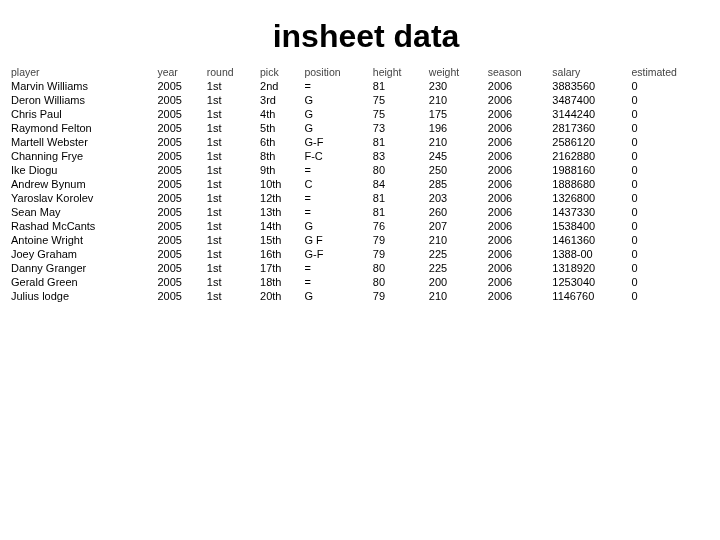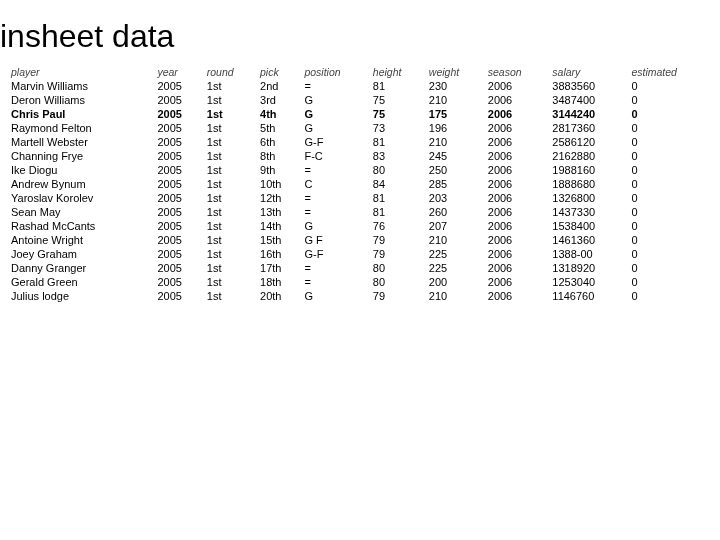--- a/index.html
+++ b/index.html
@@ -4,50 +4,49 @@
   <style>
     * { margin: 0; padding: 0; box-sizing: border-box; }
     body {
       background: #fff;
       font-family: Arial, sans-serif;
       width: 720px;
       height: 540px;
       overflow: hidden;
     }
     h1 {
-      text-align: left;
+      text-align: center;
       font-size: 32px;
-      font-weight: normal;
-      padding: 18px 0 10px 0;
+      font-weight: bold;
+      padding: 18px 0 10px 12px;
       color: #000;
     }
     .table-container {
       padding: 0 8px;
     }
     table {
       width: 100%;
       border-collapse: collapse;
       font-size: 11px;
       color: #000;
     }
     thead tr th {
       font-weight: normal;
       text-align: left;
       padding: 1px 3px;
       color: #444;
       font-size: 10.5px;
-      font-style: italic;
     }
     tbody tr td {
       padding: 1px 3px;
       text-align: left;
       white-space: nowrap;
     }
     .bold-row td {
-      font-weight: bold;
+      font-weight: normal;
     }
   </style>
 </head>
 <body>
 
 <h1>insheet data</h1>
 
 <div class="table-container">
   <table>
     <thead>

